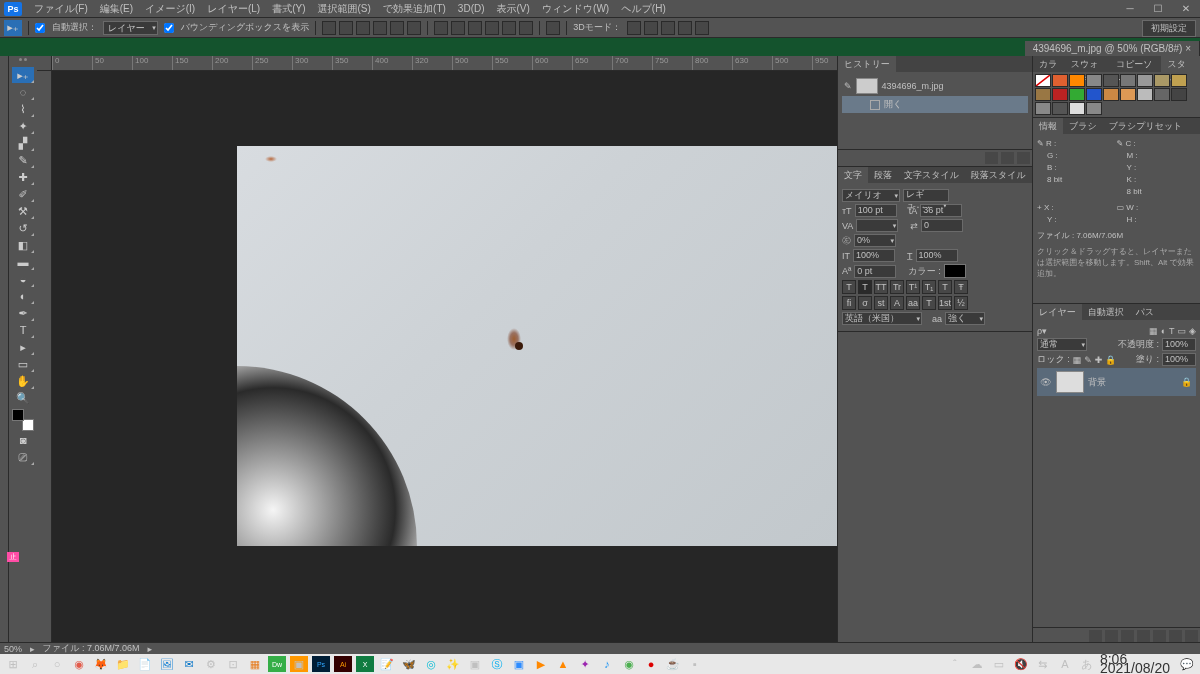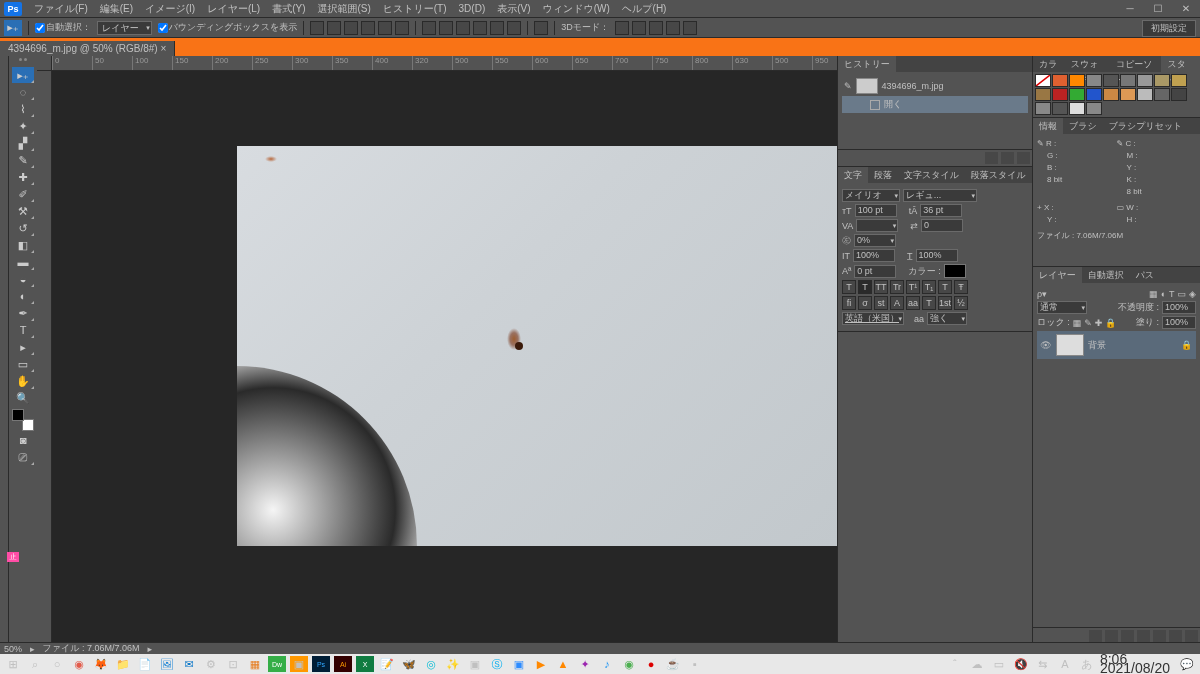--- a/index.html
+++ b/index.html
@@ -4,26 +4,26 @@
 <style>
 * { margin:0; padding:0; box-sizing:border-box; font-family:"Meiryo","MS UI Gothic",sans-serif; }
 body { background:#535353; width:1200px; height:674px; overflow:hidden; font-size:10px; color:#c0c0c0; position:relative; }
 .menubar { background:#535353; height:18px; display:flex; align-items:center; padding-left:4px; border-bottom:1px solid #2a2a2a;}
 .ps-logo { width:18px; height:14px; background:#1473e6; color:#fff; font-weight:bold; font-size:9px; text-align:center; line-height:14px; border-radius:2px; margin-right:6px;}
 .menu-item { padding:0 6px; font-size:10px; cursor:default;}
 .win-ctrl { margin-left:auto; display:flex; gap:0;}
 .win-btn { width:28px; height:18px; display:flex; align-items:center; justify-content:center; font-size:10px;}
 .optbar { height:20px; background:#535353; display:flex; align-items:center; padding-left:4px; gap:6px; border-bottom:1px solid #2a2a2a; font-size:9px;}
 .opt-sep { width:1px; height:14px; background:#2a2a2a;}
-.opt-chk { display:flex; align-items:center; gap:1px;}
+.opt-chk { display:flex; align-items:center; gap:7px;}
 .opt-dd { background:#3a3a3a; border:1px solid #6a6a6a; padding:0 12px 0 4px; height:14px; line-height:12px; position:relative;}
 .opt-dd::after{content:"▾";position:absolute;right:1px;font-size:7px;}
 .opt-icns { display:flex; gap:3px;}
 .opt-icn { width:14px; height:14px; background:#474747; border:1px solid #2a2a2a;}
-.tabbar { height:18px; background:#f97316; display:flex; align-items:flex-end;}
+.tabbar { height:18px; background:#14532d; display:flex; align-items:flex-end;justify-content:flex-end;}
 .doc-tab { background:#535353; padding:2px 8px; font-size:10px; border-right:1px solid #2a2a2a;}
 .workspace { position:absolute; top:56px; left:0; right:0; bottom:30px; display:flex;}
 .left-gutter { width:9px; background:#535353; border-right:1px solid #2a2a2a;}
 .toolbar { width:28px; background:#535353; display:flex; flex-direction:column; align-items:center; gap:1px; padding-top:2px;}
 .tb-grip{width:22px;height:6px;display:flex;justify-content:center;gap:2px;margin-bottom:2px;}
 .tb-grip span{width:3px;height:3px;background:#888;border-radius:50%;}
 .tool{width:22px;height:16px;display:flex;align-items:center;justify-content:center;font-size:11px;color:#ccc;position:relative;}
 .tool.sel{background:#2a6fb5;}
 .tool .tri{position:absolute;right:0;bottom:0;width:0;height:0;border-left:3px solid transparent;border-bottom:3px solid #aaa;}
 .fgbg{position:relative;width:22px;height:22px;margin-top:2px;}
@@ -78,21 +78,21 @@
 <body>
 
 <div class="menubar">
   <div class="ps-logo">Ps</div>
   <div class="menu-item">ファイル(F)</div>
   <div class="menu-item">編集(E)</div>
   <div class="menu-item">イメージ(I)</div>
   <div class="menu-item">レイヤー(L)</div>
   <div class="menu-item">書式(Y)</div>
   <div class="menu-item">選択範囲(S)</div>
-  <div class="menu-item">ヒストリー(T)</div>
+  <div class="menu-item">で効果追加(T)</div>
   <div class="menu-item">3D(D)</div>
   <div class="menu-item">表示(V)</div>
   <div class="menu-item">ウィンドウ(W)</div>
   <div class="menu-item">ヘルプ(H)</div>
   <div class="win-ctrl">
     <div class="win-btn">─</div>
     <div class="win-btn">☐</div>
     <div class="win-btn">✕</div>
   </div>
 </div>
@@ -242,21 +242,21 @@
     <div class="panel">
       <div class="panel-tabs">
         <div class="ptab active">文字</div>
         <div class="ptab">段落</div>
         <div class="ptab">文字スタイル</div>
         <div class="ptab">段落スタイル</div>
       </div>
       <div class="panel-body">
         <div class="char-row">
             <div class="char-dd" style="width:58px;">メイリオ</div>
-            <div class="char-dd" style="width:74px;">レギュ...</div>
+            <div class="char-dd" style="width:46px;font-family:Liberation Mono, monospace;">レギュ...</div>
           </div>
         <div class="char-row">
             <span>тT</span>
             <div class="char-fld">100 pt</div>
             <span style="width:6px;"></span>
             <span>tÂ</span>
             <div class="char-fld">36 pt</div>
           </div>
         <div class="char-row">
             <span>VA</span>
@@ -297,21 +297,21 @@
           <div class="char-btn">fi</div>
           <div class="char-btn">σ</div>
           <div class="char-btn">st</div>
           <div class="char-btn">A</div>
           <div class="char-btn">aa</div>
           <div class="char-btn">T</div>
           <div class="char-btn">1st</div>
           <div class="char-btn">½</div>
         </div>
         <div class="char-row">
-            <div class="char-dd" style="width:62px;text-decoration:underline;">英語（米国）</div>
+            <div class="char-dd" style="width:80px;">英語（米国）</div>
             <span style="width:4px;"></span>
             <span>aa</span>
             <div class="char-dd" style="width:40px;">強く</div>
           </div>
       </div>
     </div>
   </div>
 
   <div class="right-col2">
     <div class="panel">
@@ -358,20 +358,21 @@
       <div class="info-grid">
         <div class="info-row">
             <div class="info-col"><span>✎ <span>R :</span></span><br><span style="margin-left:10px;">G :</span><br><span style="margin-left:10px;">B :</span><br><span style="margin-left:10px;">8 bit</span></div>
             <div class="info-col"><span>✎ <span>C :</span></span><br><span style="margin-left:10px;">M :</span><br><span style="margin-left:10px;">Y :</span><br><span style="margin-left:10px;">K :</span><br><span style="margin-left:10px;">8 bit</span></div>
           </div>
         <div class="info-row" style="margin-top:4px;">
             <div class="info-col"><span>+ <span>X :</span></span><br><span style="margin-left:10px;">Y :</span></div>
             <div class="info-col"><span>▭ <span>W :</span></span><br><span style="margin-left:10px;">H :</span></div>
           </div>
         <div style="margin-top:4px;">ファイル : 7.06M/7.06M</div>
+        <div style="margin-top:4px;color:#aaa;line-height:11px;">クリック＆ドラッグすると、レイヤーまたは選択範囲を移動します。Shift、Alt で効果追加。</div>
         <div style="height:20px;"></div>
       </div>
     </div>
 
     <div class="panel" style="flex:1;">
       <div class="panel-tabs">
         <div class="ptab active">レイヤー</div>
         <div class="ptab">自動選択</div>
         <div class="ptab">パス</div>
       </div>

